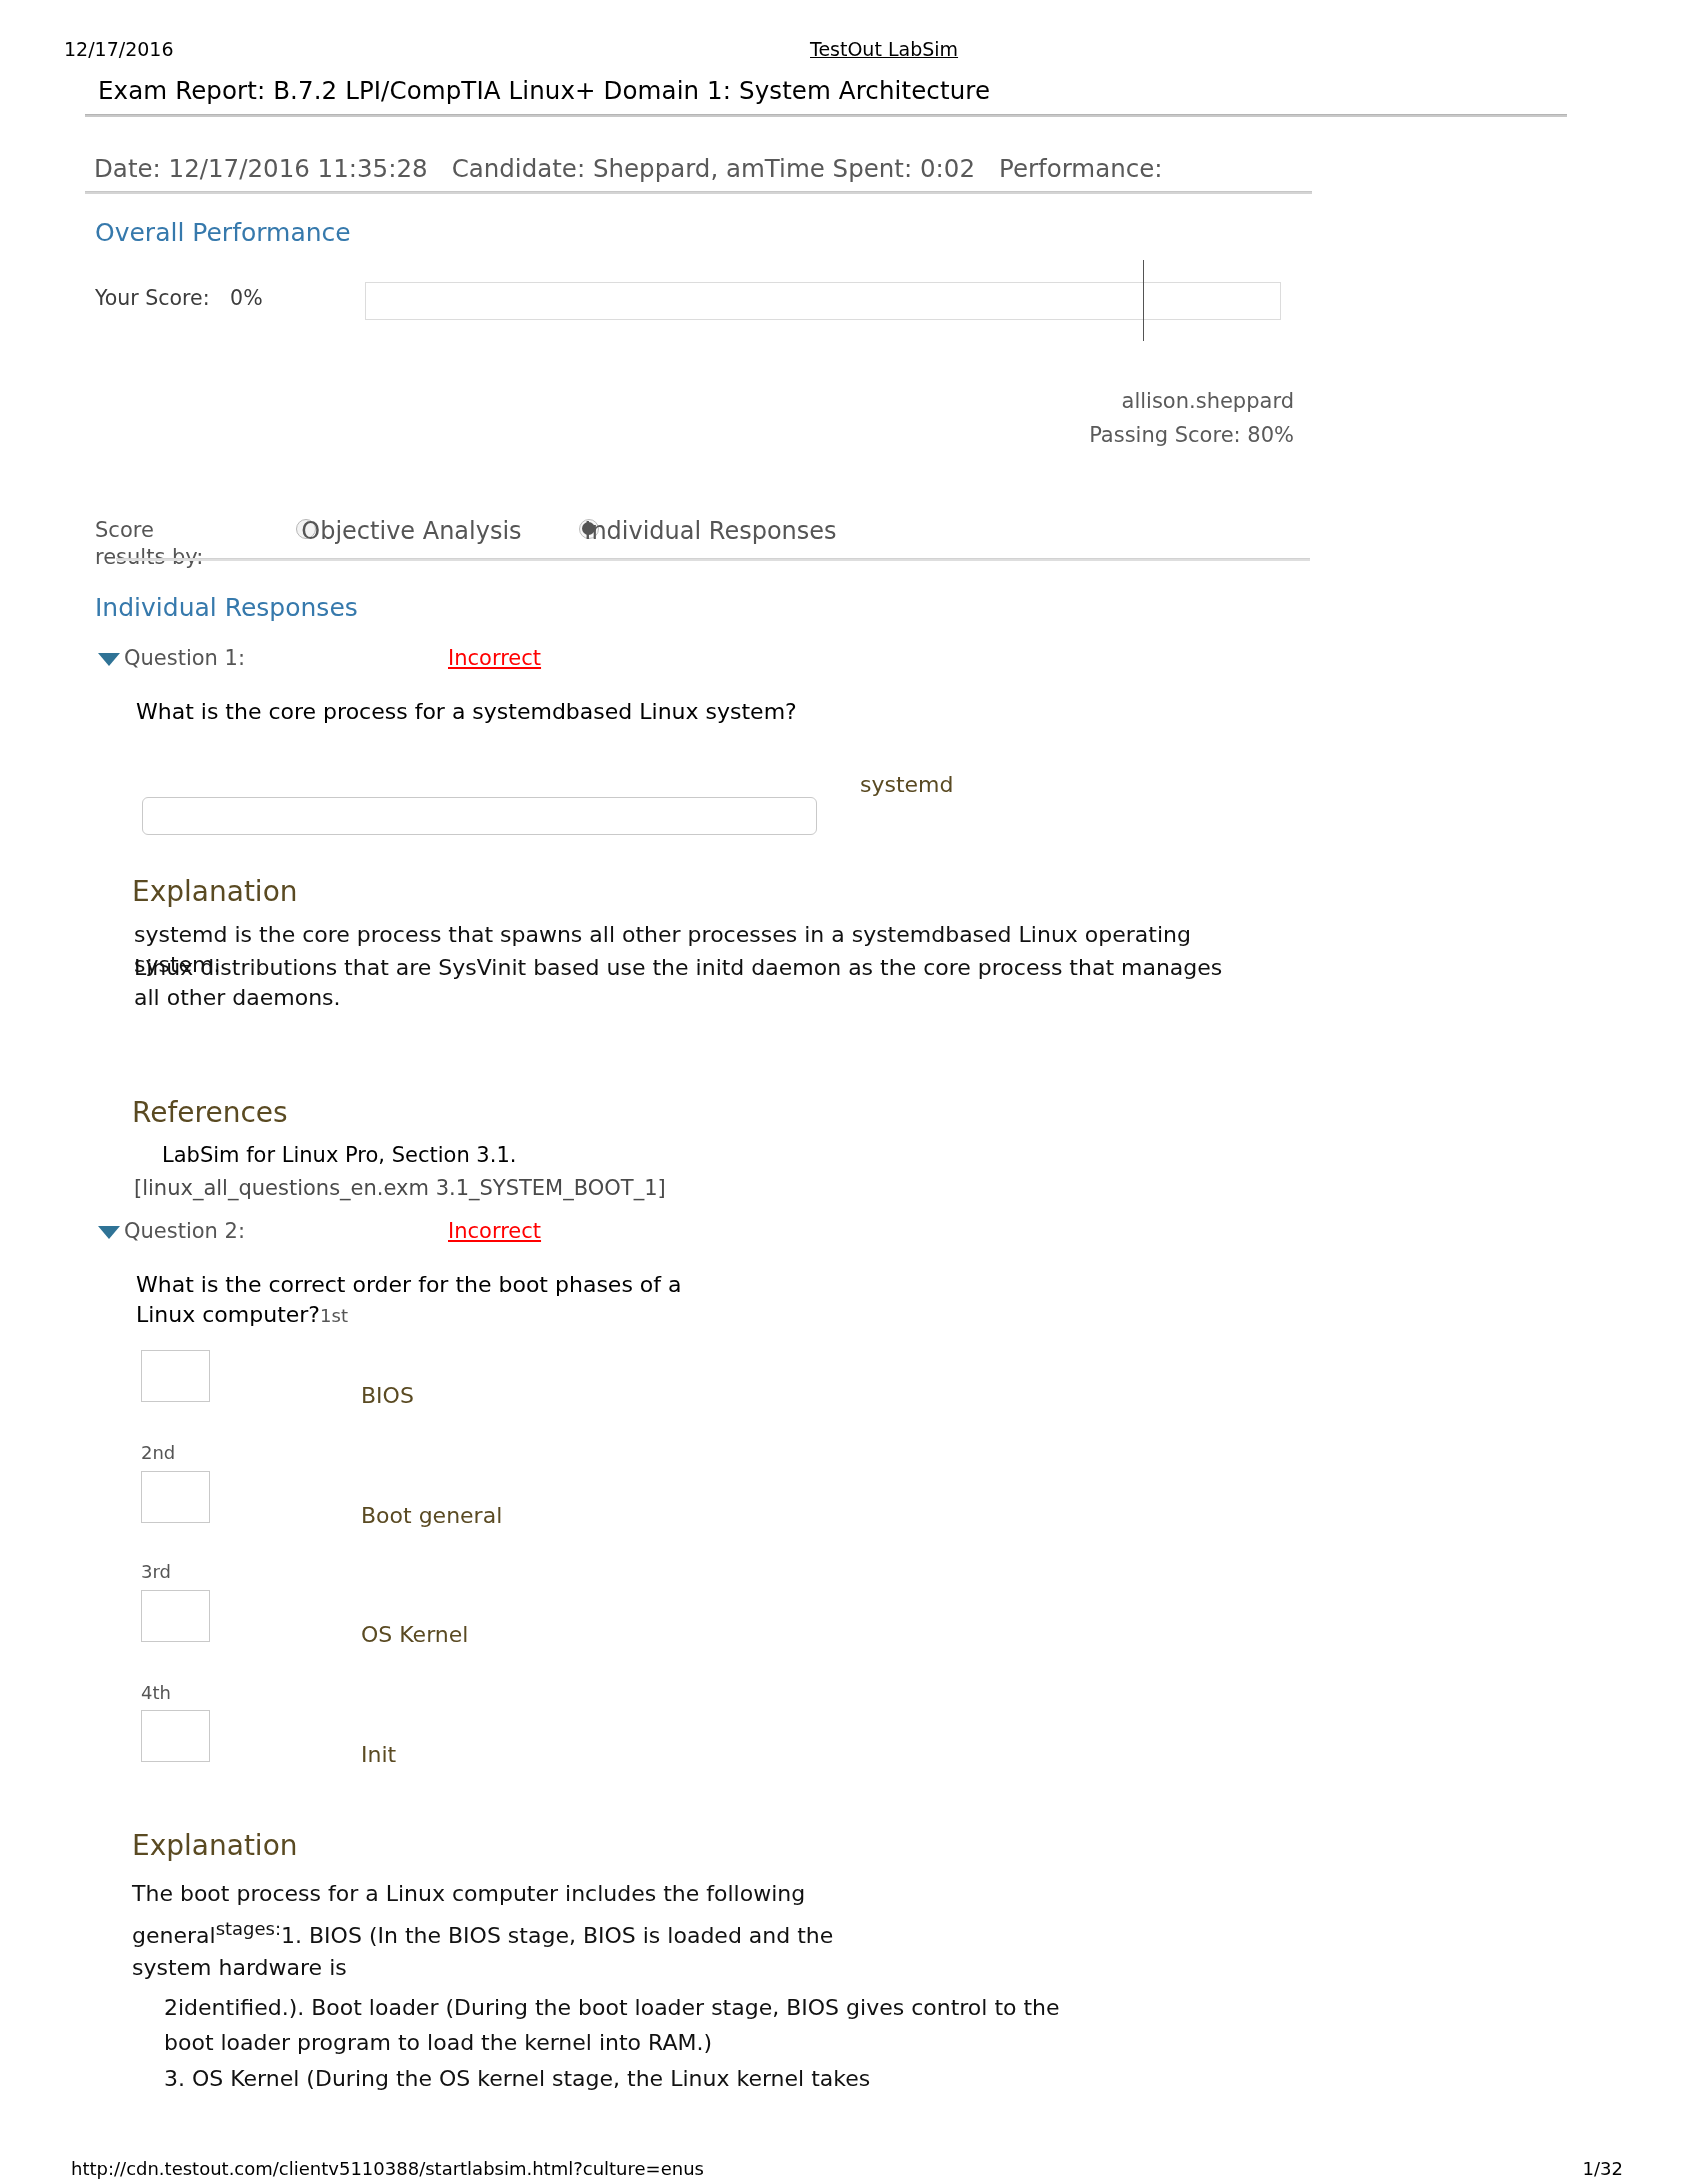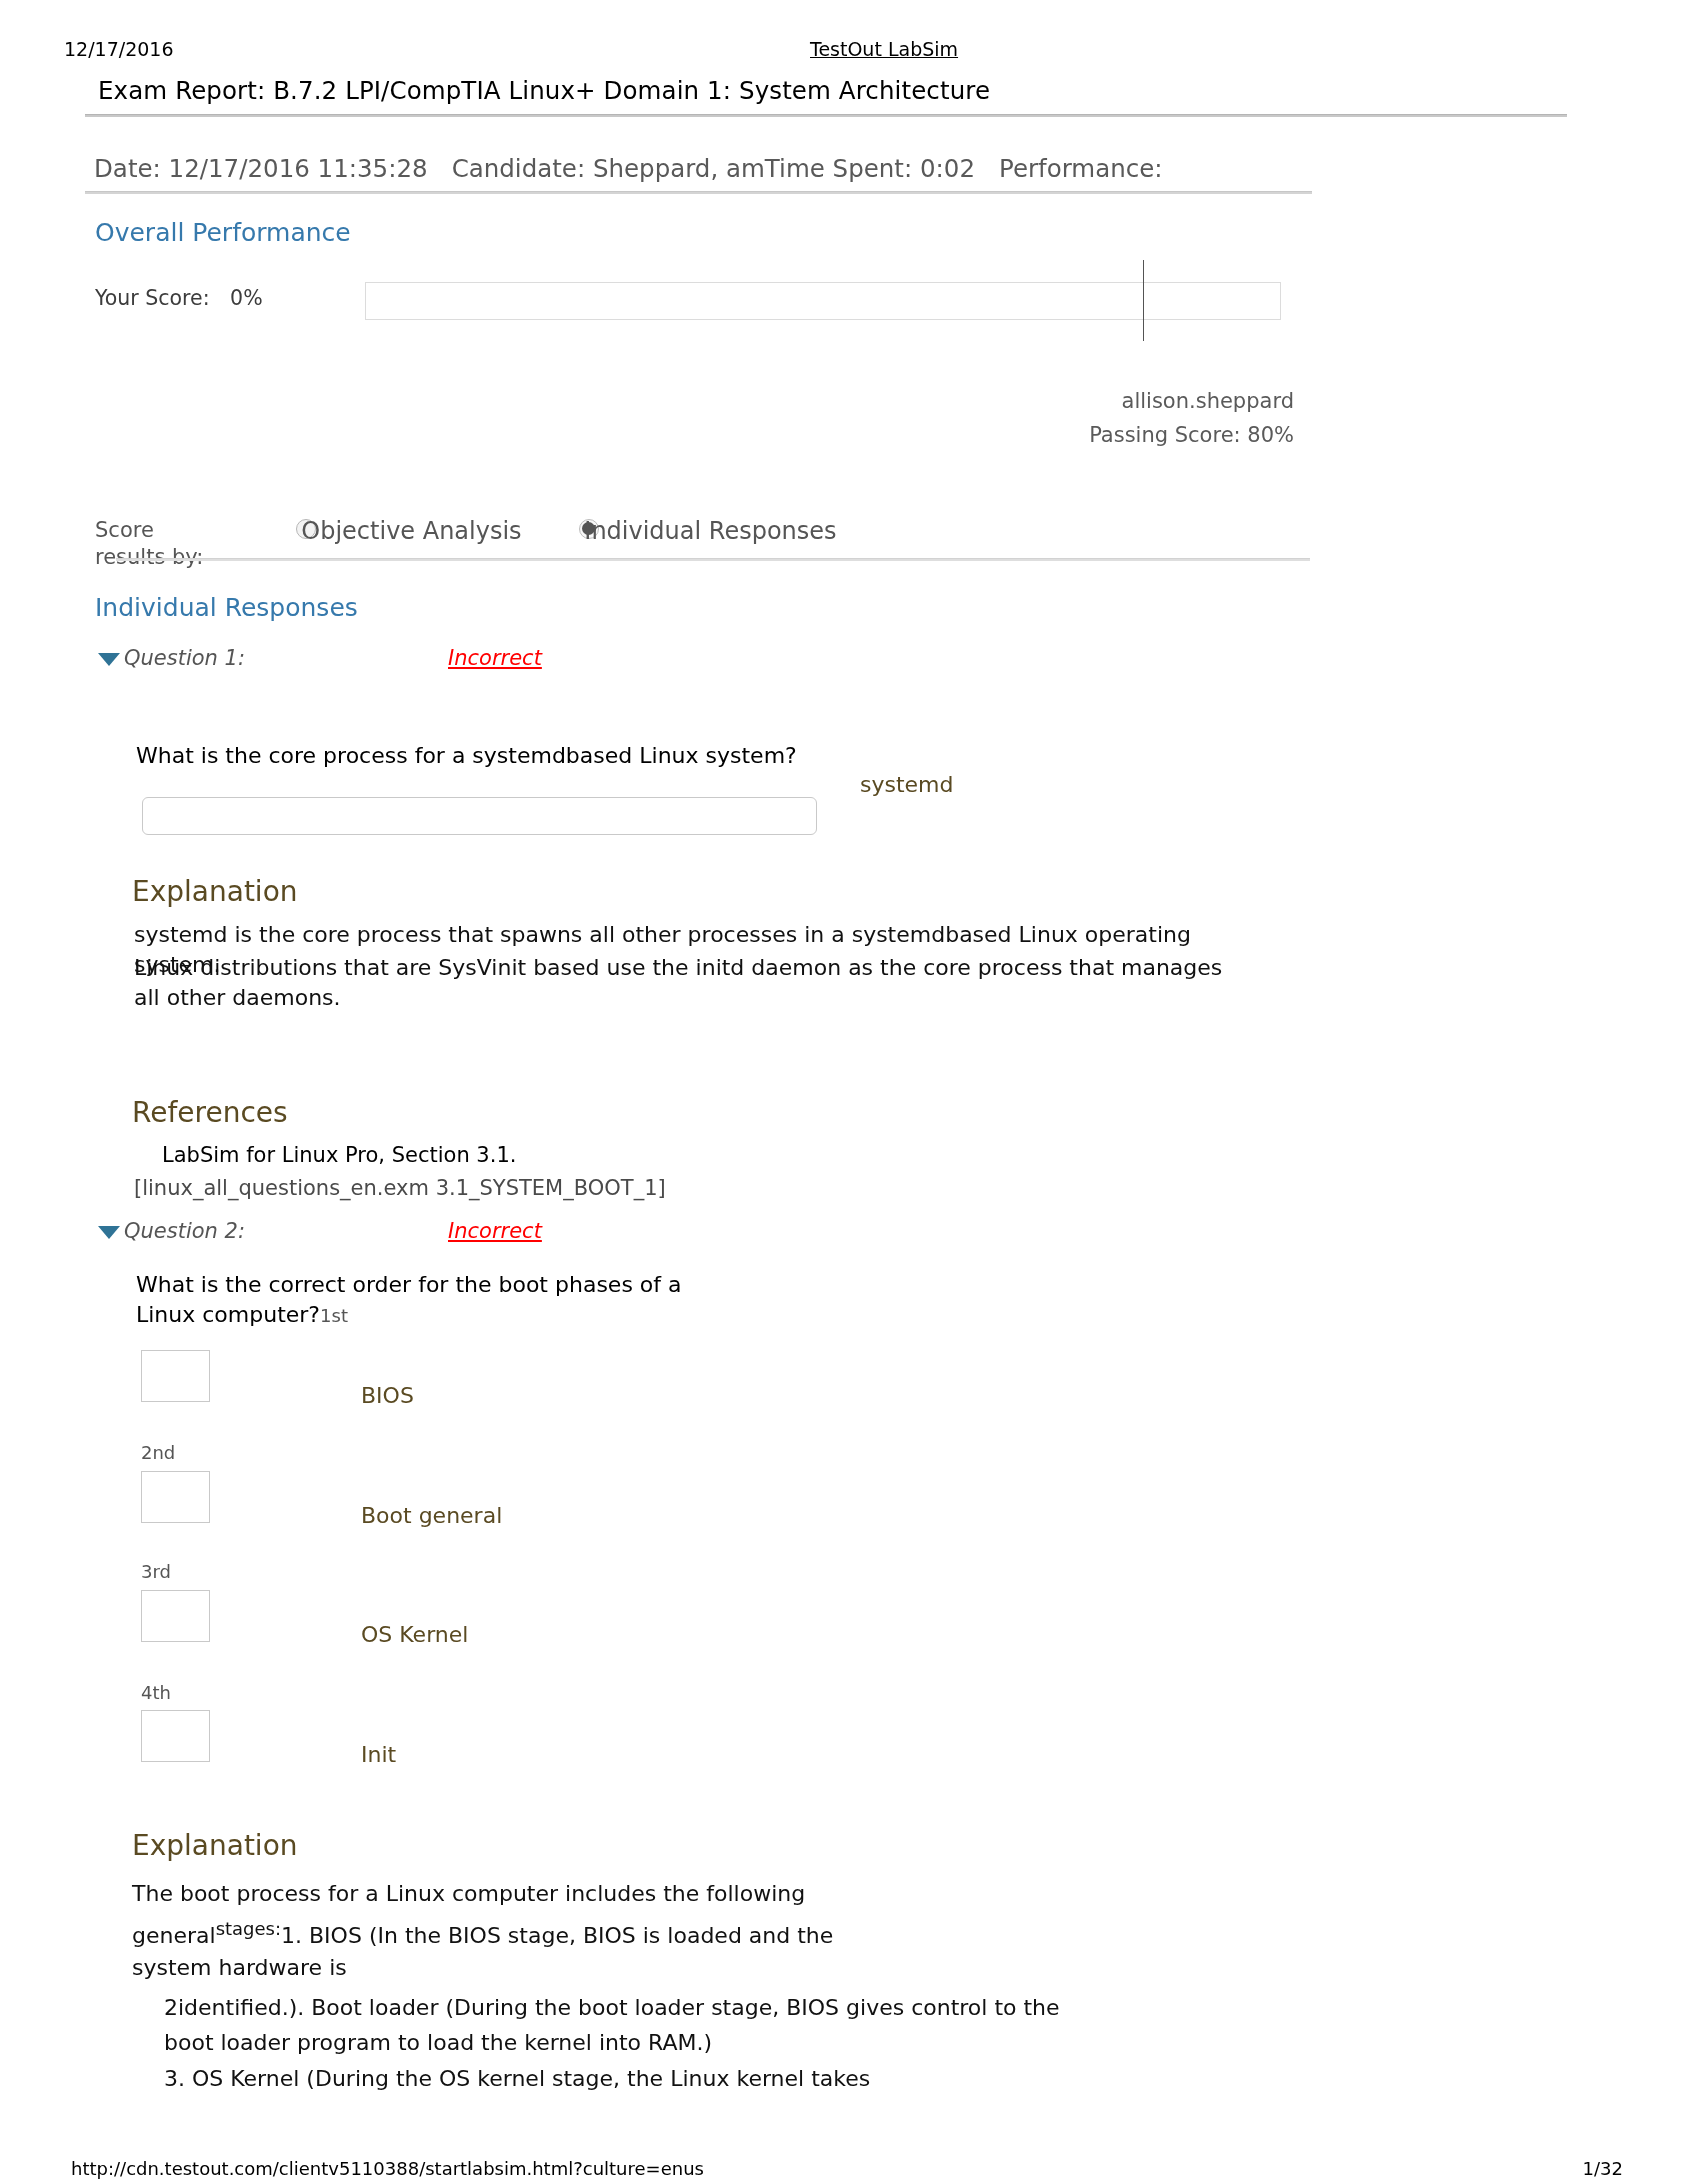--- a/index.html
+++ b/index.html
@@ -193,21 +193,20 @@
   }
 
   #individual-responses-head { left: 95px; top: 593px; }
 
   
   .q-head {
     position: absolute;
     font-size: 21px;
     color: #555555;
     white-space: nowrap;
-    font-style: italic;
   }
   .q-arrow {
     position: absolute;
     left: -26.5px;
     top: 7.3px;
     width: 0; height: 0;
     border-left: 11.2px solid transparent;
     border-right: 11.2px solid transparent;
     border-top: 13.2px solid #2f7396;
   }
@@ -336,21 +335,21 @@
   <div class="rule-3"></div>
 
   <div class="section-head" id="individual-responses-head">Individual Responses</div>
 
   <div class="q-head" style="left:124px; top:646px;">
     <span class="q-arrow"></span>
     <span>Question 1:</span>
     <span class="q-status">Incorrect</span>
   </div>
 
-  <div class="q-text" style="left:136px; top:697px; width:675px;margin-top:44px;">What is the core process for a systemdbased Linux system?</div>
+  <div class="q-text" style="left:136px; top:697px; width:675px;">What is the core process for a systemdbased Linux system?</div>
 
   <div class="answer-box rounded" style="left:142px; top:797px; width:675px; height:38px;"></div>
   <div class="answer-text" style="left:860px; top:772px;">systemd</div>
 
   <div class="sub-head" style="left:132px; top:875px;">Explanation</div>
   <div class="body-para" style="left:134px; top:920px; width:1118px;">systemd is the core process that spawns all other processes in a systemdbased Linux operating system.</div>
   <div class="body-para" style="left:134px; top:953px; width:1118px;">Linux distributions that are SysVinit based use the initd daemon as the core process that manages all other daemons.</div>
 
   <div class="sub-head" style="left:132px; top:1096px;">References</div>
   <div class="ref-line" style="left:150px; top:1143px;margin-left:12px;">LabSim for Linux Pro, Section 3.1.</div>

